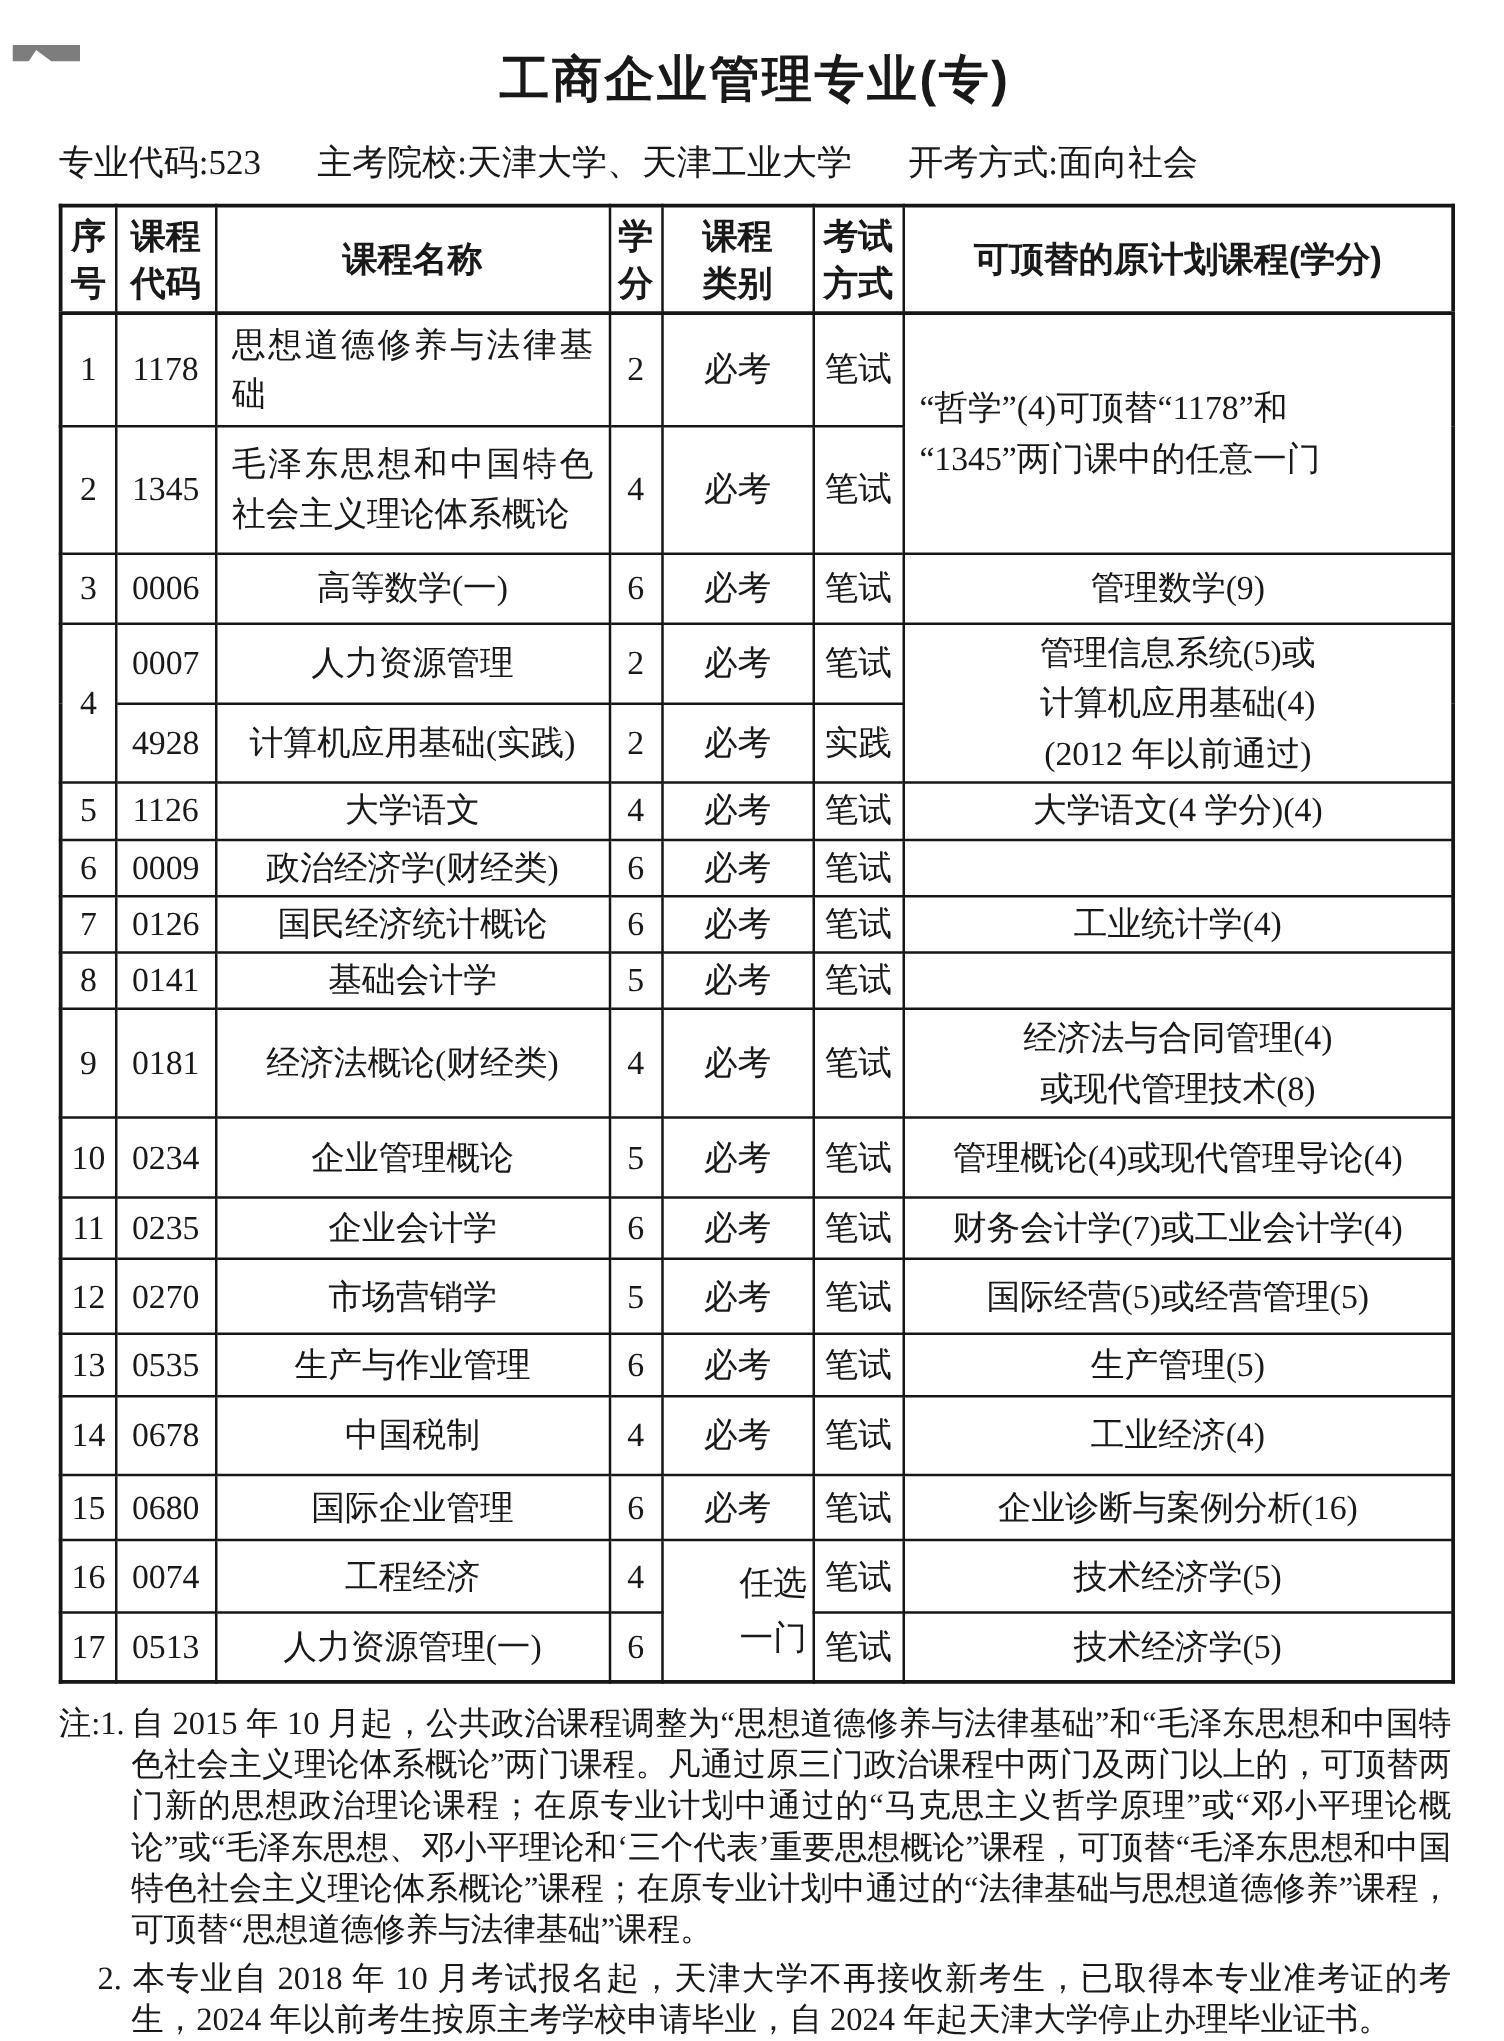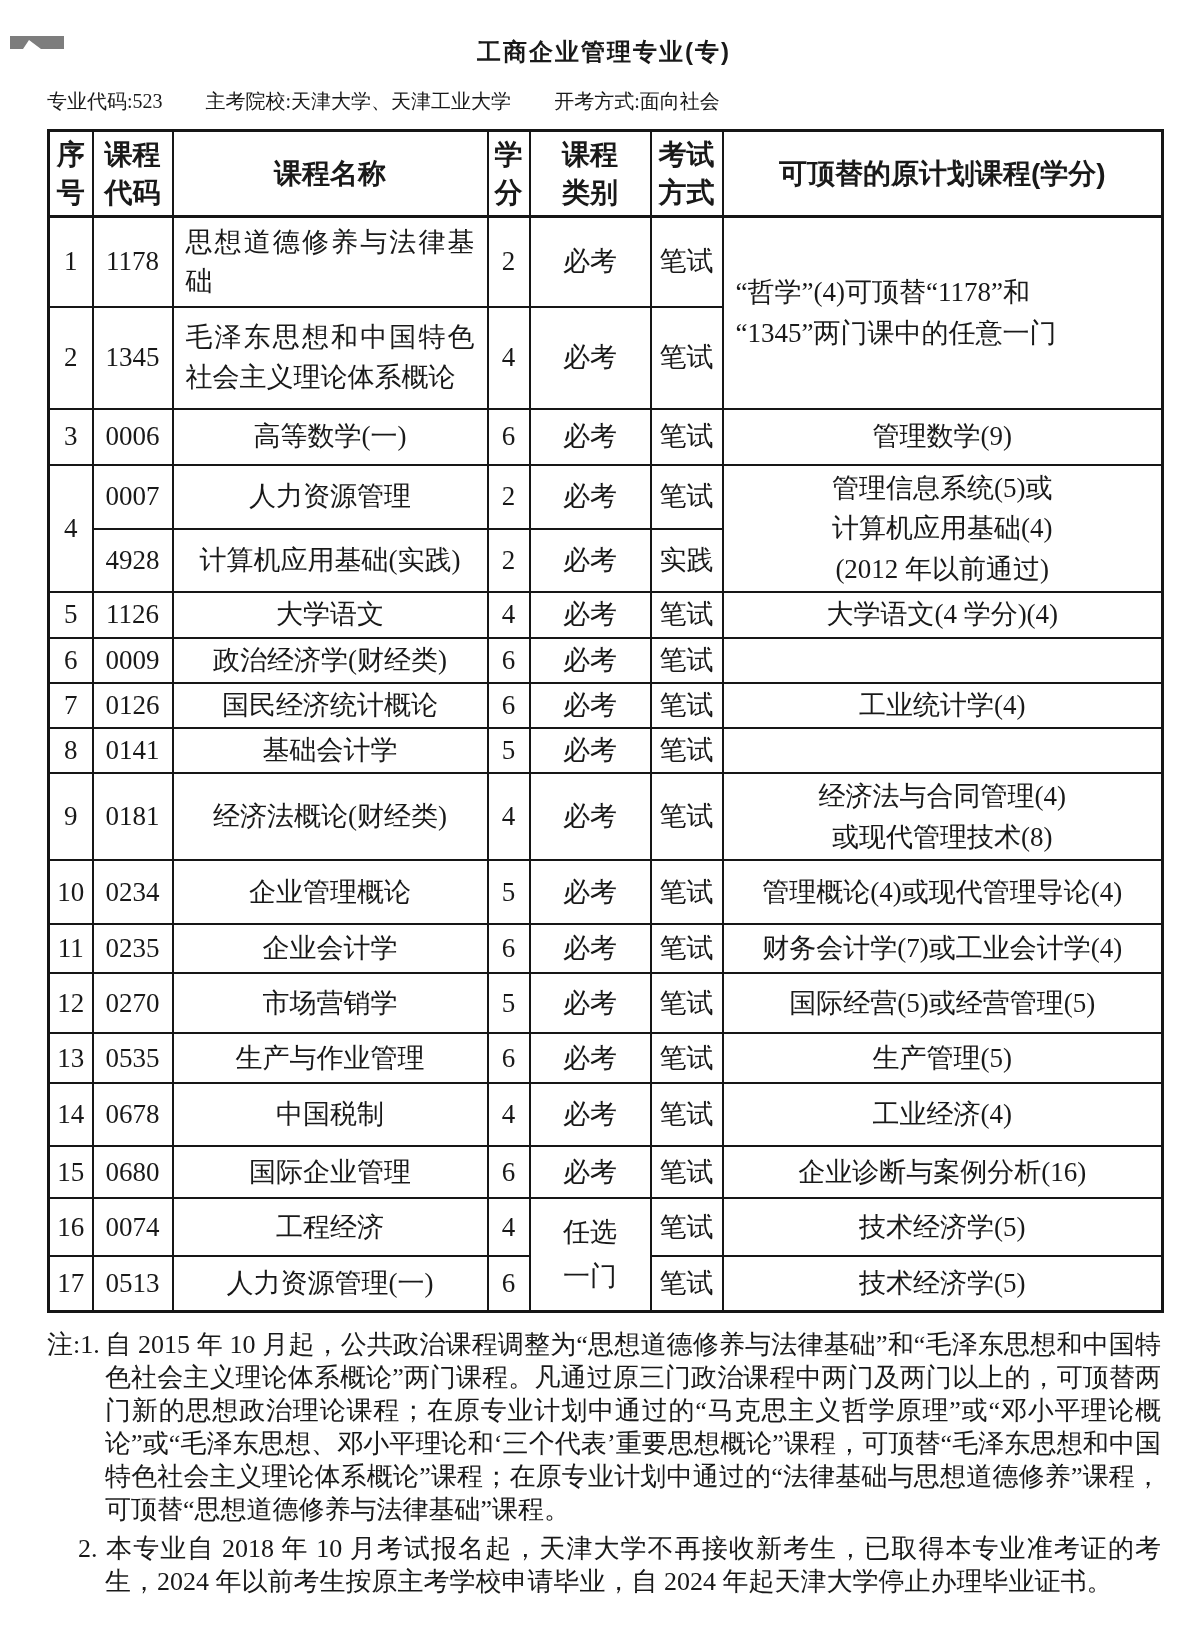--- a/index.html
+++ b/index.html
@@ -9,23 +9,23 @@
     color: #191919;
     font-family: "Liberation Serif", "DejaVu Serif", serif;
     overflow: hidden;
   }
   .page { position: relative; box-sizing: border-box; width: 1203px; height: 1633px; padding: 0 42px 0 47px; }
   .corner { position: absolute; left: 10px; top: 0; width: 54px; height: 14px; }
   .title {
     margin: 36px 0 0 0;
     text-align: center;
     font-family: "Liberation Sans", "DejaVu Sans", sans-serif;
-    font-size: 24px; font-weight: bold; letter-spacing: 2px;
-  }
-  .meta { margin-top: 20px; font-size: 20px; white-space: nowrap; }
+    font-size: 40px; font-weight: bold; letter-spacing: 2px;
+  }
+  .meta { margin-top: 20px; font-size: 28px; white-space: nowrap; }
   .meta span { margin-right: 38px; }
   .meta span:last-child { margin-right: 0; }
 
   table.course {
     border-collapse: collapse; table-layout: fixed;
     width: 1114px; margin-top: 14px;
     border: 3px solid #161616;
   }
   .course th, .course td {
     border: 2px solid #161616;
@@ -36,21 +36,21 @@
   }
   .course th {
     font-family: "Liberation Sans", "DejaVu Sans", sans-serif;
     font-weight: bold; font-size: 28px; line-height: 1.35;
     white-space: pre-line;
   }
   .course thead tr { border-bottom: 3px solid #161616; }
   td.pre { white-space: pre-line; line-height: 1.5; }
   td.just { text-align: justify; text-align-last: left; padding: 2px 12px; }
   td.leftpad { text-align: left; padding-left: 12px; padding-right: 10px; margin-left: 22px; }
-  td.cat-merged { line-height: 1.6; }
+  td.cat-merged { line-height: 1.6; text-align: right; }
 
   .notes { margin-top: 15px; width: 1114px; font-size: 26px; line-height: 33px; text-align: justify; }
   .note { margin: 0; padding-left: 58px; text-indent: -58px; }
   .note .nlabel { display: inline-block; text-indent: 0; width: 58px; }
   .note.note2 { margin-left: 31px; padding-left: 27px; text-indent: -27px; margin-top: 6px; }
   .note.note2 .nlabel { width: 27px; }
 </style>
 </head>
 <body>
 

